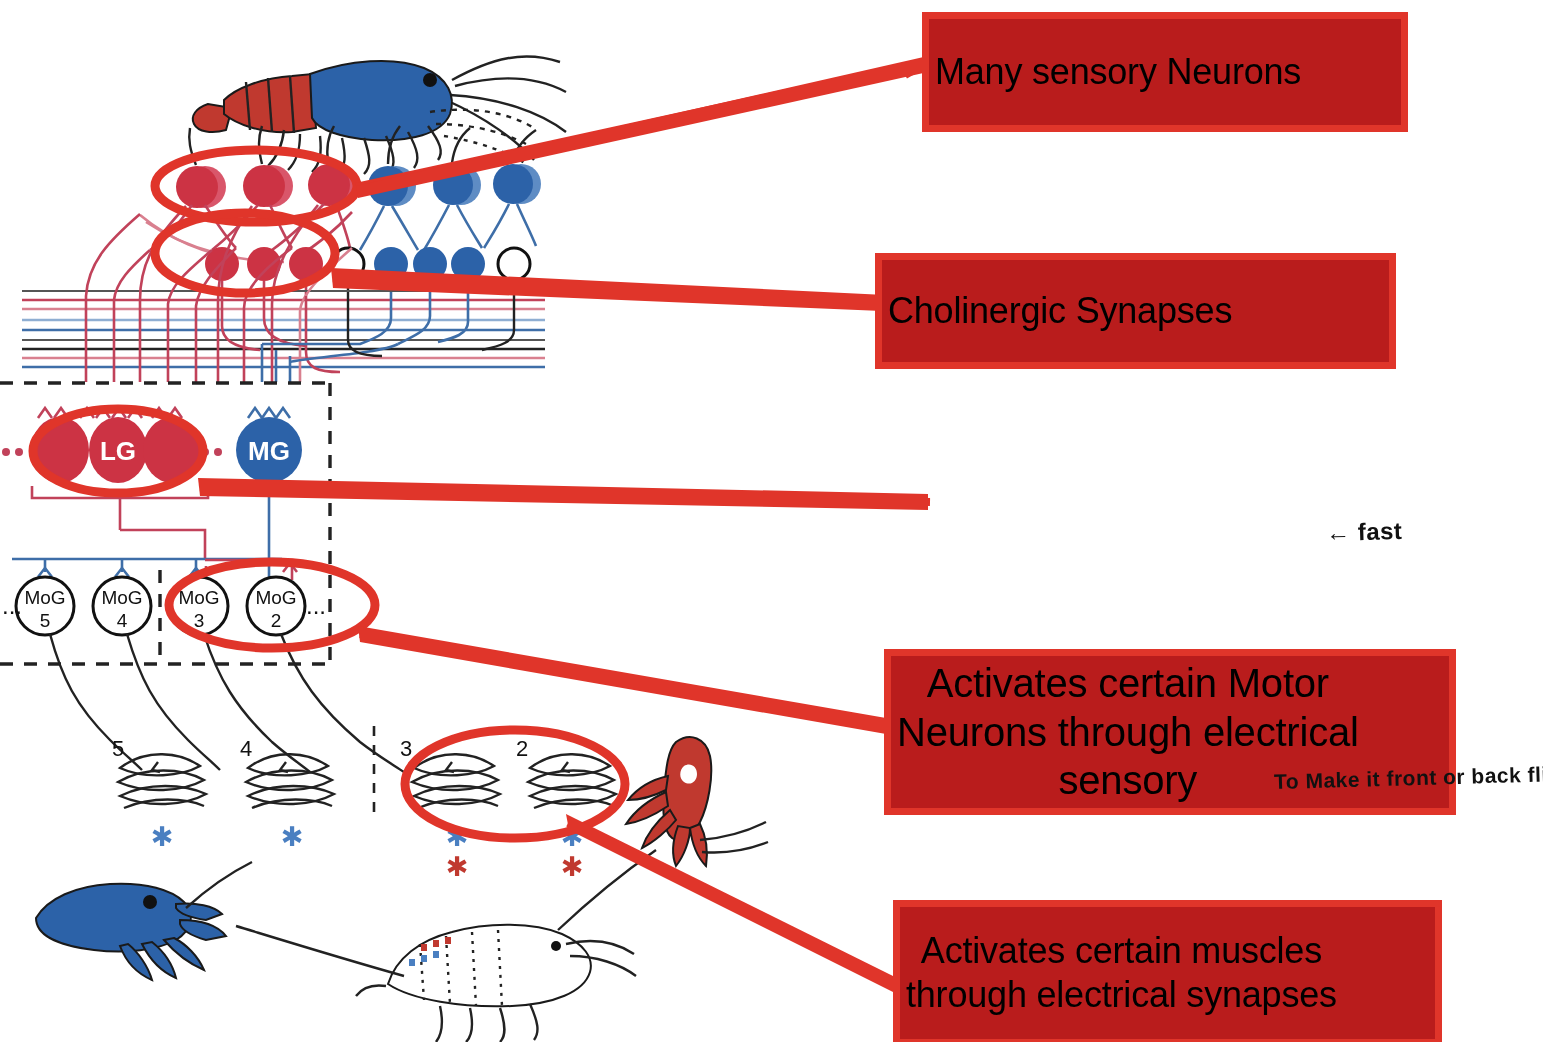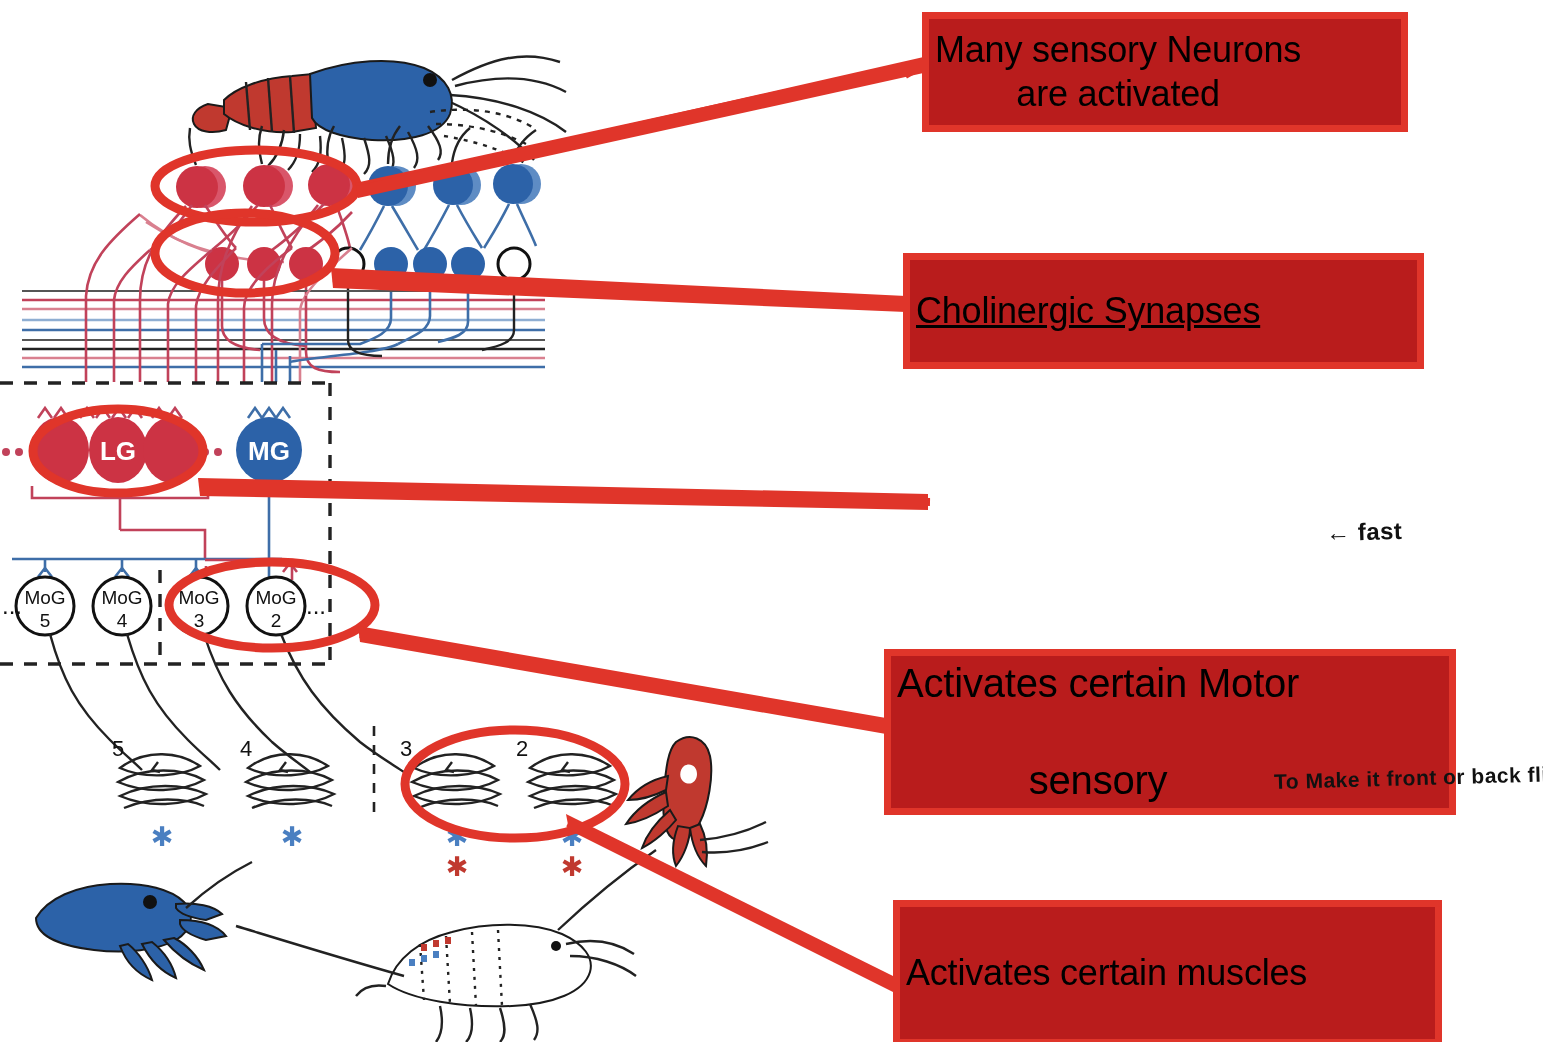--- a/index.html
+++ b/index.html
@@ -433,42 +433,42 @@
       <path d="M331 268 L906 296 L906 312 L333 288 Z"></path>
       <path d="M198 478 L928 494 L928 510 L200 496 Z"></path>
       <path d="M358 626 L886 718 L886 734 L360 642 Z"></path>
       <path d="M566 814 L895 977 L895 993 L569 830 Z"></path>
     </g>
   </svg>
 
   <div class="callout" style="left:922px; top:12px; width:486px; height:120px;">
     <span class="ctext">
       <span>Many sensory Neurons</span><br>
-      <span>are activated</span>
     </span>
   </div>
 
-  <div class="callout" style="left:903px; top:253px; width:521px; height:116px;text-decoration:underline;">
+  <div class="callout" style="left:875px; top:253px; width:521px; height:116px;">
     <span class="ctext">
       <span>Cholinergic Synapses</span><br>
     </span>
   </div>
 
 
   <div class="callout" style="left:884px; top:649px; width:572px; height:166px; font-size:40px;">
     <span class="ctext">
       <span>Activates certain Motor</span><br>
-      <br>
+      <span>Neurons through electrical</span><br>
       <span>sensory</span>
     </span>
   </div>
 
   <div class="callout" style="left:893px; top:900px; width:549px; height:146px;">
     <span class="ctext">
       <span>Activates certain muscles</span><br>
+      <span>through electrical synapses</span>
     </span>
   </div>
 
   <div class="hand small" style="left:1326px; top:518px;">← fast</div>
 
   <div class="hand" style="left:1274px; top:766px;">To Make it front or back flip</div>
 
 </div>
 
 </body></html>

